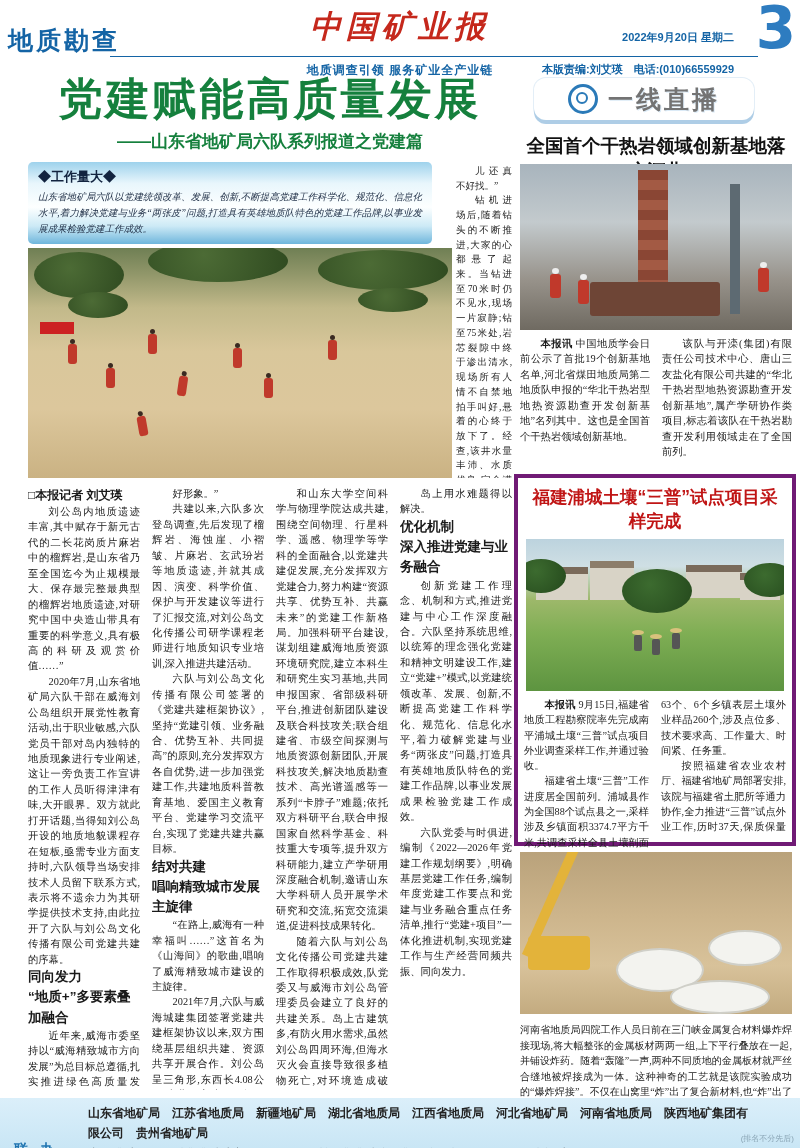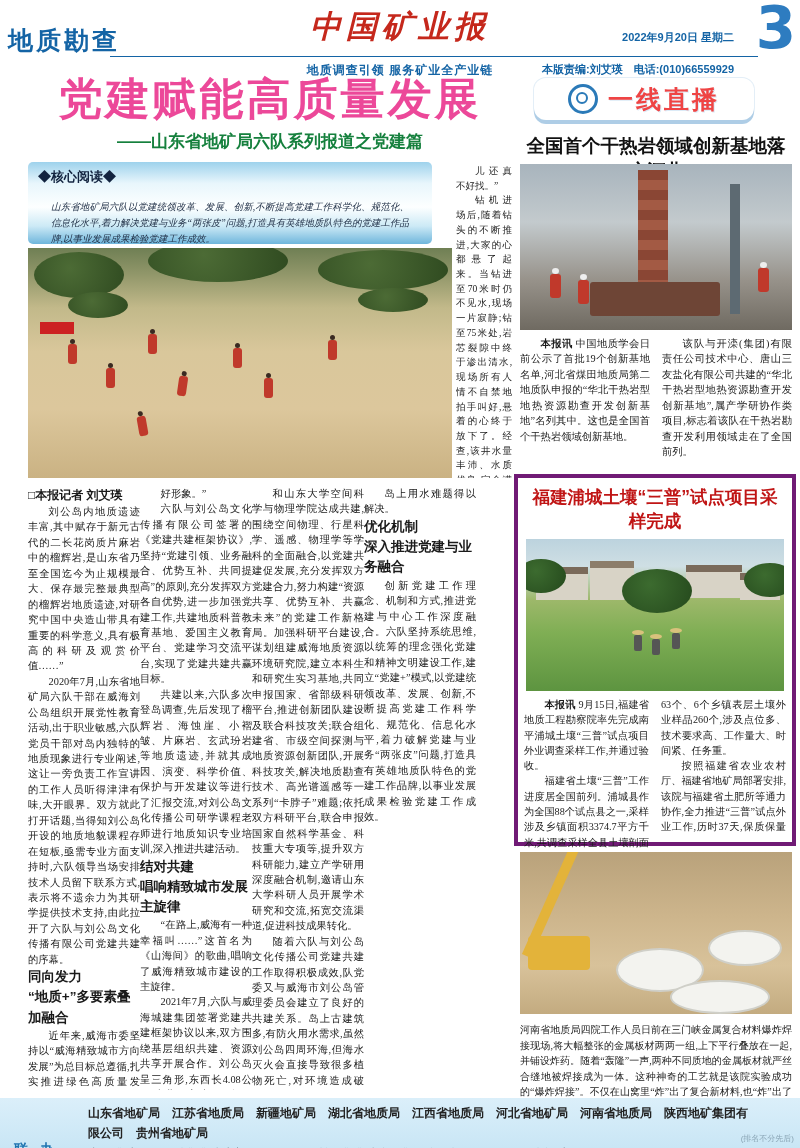--- a/index.html
+++ b/index.html
@@ -12,29 +12,29 @@
   .head-rule{left:110px;top:56px;width:648px;height:1px;background:#1464a5;}
   .masthead{left:0;top:6px;width:800px;text-align:center;font-family:"DejaVu Serif",serif;
             font-style:italic;font-weight:bold;font-size:31px;color:#c5281c;letter-spacing:5px;}
   .slogan{left:0;top:62px;width:800px;text-align:center;font-size:12px;font-weight:bold;color:#1464a5;letter-spacing:1px;}
   .dateline{right:66px;top:30px;font-size:11px;font-weight:bold;color:#1464a5;text-align:right;}
   .editline{right:66px;top:62px;font-size:11px;font-weight:bold;color:#1464a5;}
   .pagenum{right:4px;top:-6px;font-size:58px;font-weight:900;color:#2e7cc0;font-family:"DejaVu Sans",sans-serif;}
 
   
   .lead-headline{left:28px;top:70px;width:484px;text-align:center;font-size:44px;font-weight:900;
-                 letter-spacing:3px;color:#ec4899;}
+                 letter-spacing:3px;color:#15803d;}
   .lead-dek{left:28px;top:130px;width:484px;text-align:center;font-size:17px;font-weight:bold;color:#15803d;}
 
   .core-box{left:28px;top:162px;width:404px;height:82px;border-radius:5px;
             background:linear-gradient(180deg,#9ed2ec 0%,#e8f6fc 26%,#fdffff 55%,#cdeaf6 78%,#6fb6dc 100%);
             padding:6px 10px;box-sizing:border-box;}
   .core-title{font-size:13px;font-weight:bold;color:#12233f;margin:0 0 3px 0;}
   .core-body{font-family:"Liberation Serif",serif;font-style:italic;font-size:9.5px;line-height:1.7;
-             color:#223249;margin:13px;text-align:justify;}
+             color:#223249;margin:0;text-align:justify;}
 
   
   .photo-main{left:28px;top:248px;width:424px;height:230px;overflow:hidden;
      background:linear-gradient(180deg,#6f7f54 0%,#93986b 12%,#c2b98a 26%,#d9c79b 45%,#dcc79c 70%,#cab283 100%);}
   .shrub{position:absolute;border-radius:50%;background:radial-gradient(circle at 40% 35%,#4c6b35,#2f4a20);}
   .shrub.s1{left:6px;top:4px;width:90px;height:46px;}
   .shrub.s2{left:120px;top:-8px;width:140px;height:42px;}
   .shrub.s3{left:290px;top:2px;width:130px;height:40px;}
   .shrub.s4{left:40px;top:44px;width:60px;height:26px;}
   .shrub.s5{left:330px;top:40px;width:70px;height:24px;}
@@ -45,34 +45,34 @@
   .fig.f5{left:205px;top:100px;}.fig.f6{left:236px;top:130px;}
   .fig.f7{left:300px;top:92px;} .fig.f8{left:110px;top:168px;transform:rotate(-10deg);}
   .banner-flag{position:absolute;left:12px;top:74px;width:34px;height:12px;background:#c22;}
 
   
   .col4top{left:456px;top:164px;width:56px;height:314px;overflow:hidden;
            font-family:"Liberation Serif",serif;font-size:9.5px;line-height:1.55;text-align:justify;}
   .col4top p{margin:0;text-indent:2em;}
 
   
-  .body-cols{left:28px;top:486px;width:484px;height:604px;display:flex;overflow:hidden;}
+  .body-cols{left:28px;top:486px;width:484px;height:604px;display:flex;gap:12px;overflow:hidden;}
   .bcol{width:112px;height:100%;overflow:hidden;font-family:"Liberation Serif",serif;
         font-size:10.3px;line-height:1.5;text-align:justify;}
   .bcol p{margin:0;text-indent:2em;}
   .byline{font-family:"Liberation Sans",sans-serif;font-weight:bold;font-size:12px;margin:2px 0 8px 0;text-indent:0 !important;}
   .colsub{font-family:"Liberation Sans",sans-serif;font-weight:900;text-align:left;
           font-size:13.5px;line-height:1.5;margin:10px 0;text-indent:0 !important;}
 
   
   .badge-card{left:534px;top:78px;width:220px;height:42px;background:#fff;border-radius:12px;
               box-shadow:0 4px 0 #aecde6,0 0 0 1px #e3eef7;display:flex;align-items:center;justify-content:center;gap:10px;}
   .badge-icon{width:24px;height:24px;border:3px solid #2b7ab8;border-radius:50%;position:relative;}
   .badge-icon:before{content:"";position:absolute;left:5px;top:5px;width:8px;height:8px;border:2px solid #2b7ab8;border-radius:50%;}
-  .badge-text{font-size:25px;font-weight:900;color:#ef4444;letter-spacing:3px;text-shadow:1px 1px 0 #dcebf7;}
+  .badge-text{font-size:25px;font-weight:900;color:#737373;letter-spacing:3px;text-shadow:1px 1px 0 #dcebf7;}
 
   .wire-headline{left:520px;top:133px;width:272px;text-align:center;font-size:18.5px;font-weight:900;color:#111;}
 
   .photo-rig{left:520px;top:164px;width:272px;height:166px;overflow:hidden;
      background:linear-gradient(180deg,#a8b4bd 0%,#c3cacd 35%,#97928a 70%,#6f6a61 100%);}
   .rig-mast{position:absolute;left:118px;top:6px;width:30px;height:120px;
      background:repeating-linear-gradient(180deg,#8a4634 0 10px,#a35a44 10px 20px);}
   .rig-base{position:absolute;left:70px;top:118px;width:130px;height:34px;background:#6e4536;border-radius:3px;}
   .rig-pipe{position:absolute;left:210px;top:20px;width:10px;height:130px;background:#5d6a72;}
   .worker{position:absolute;width:11px;height:24px;background:#c0392b;border-radius:3px;}
@@ -134,21 +134,21 @@
 <div class="abs masthead">中国矿业报</div>
 <div class="abs slogan">地质调查引领 服务矿业全产业链</div>
 <div class="abs dateline">2022年9月20日  星期二</div>
 <div class="abs editline">本版责编:刘艾瑛　电话:(010)66559929</div>
 <div class="abs pagenum">3</div>
 
 <div class="abs lead-headline">党建赋能高质量发展</div>
 <div class="abs lead-dek">——山东省地矿局六队系列报道之党建篇</div>
 
 <div class="abs core-box">
-  <p class="core-title">◆核心阅读◆</p>
+  <p class="core-title">◆工作量大◆</p>
   <p class="core-body">山东省地矿局六队以党建统领改革、发展、创新,不断提高党建工作科学化、规范化、信息化水平,着力解决党建与业务“两张皮”问题,打造具有英雄地质队特色的党建工作品牌,以事业发展成果检验党建工作成效。</p>
 </div>
 
 <div class="abs photo-main">
   <div class="shrub s1"></div>
   <div class="shrub s2"></div>
   <div class="shrub s3"></div>
   <div class="shrub s4"></div>
   <div class="shrub s5"></div>
   <div class="banner-flag"></div>
@@ -171,35 +171,36 @@
 <div class="abs body-cols">
   <div class="bcol">
     <p class="byline">□本报记者 刘艾瑛</p>
     <p>刘公岛内地质遗迹丰富,其中赋存于新元古代的二长花岗质片麻岩中的榴辉岩,是山东省乃至全国迄今为止规模最大、保存最完整最典型的榴辉岩地质遗迹,对研究中国中央造山带具有重要的科学意义,具有极高的科研及观赏价值……”</p>
     <p>2020年7月,山东省地矿局六队干部在威海刘公岛组织开展党性教育活动,出于职业敏感,六队党员干部对岛内独特的地质现象进行专业阐述,这让一旁负责工作宣讲的工作人员听得津津有味,大开眼界。双方就此打开话题,当得知刘公岛开设的地质地貌课程存在短板,亟需专业方面支持时,六队领导当场安排技术人员留下联系方式,表示将不遗余力为其研学提供技术支持,由此拉开了六队与刘公岛文化传播有限公司党建共建的序幕。</p>
     <p class="colsub"><span>同向发力</span><br><span>“地质+”多要素叠加融合</span></p>
     <p>近年来,威海市委坚持以“威海精致城市方向发展”为总目标总遵循,扎实推进绿色高质量发展。刘公岛作为威海市标志性岛屿,岛内有北洋海军提督署、水师学堂、古炮台等甲午战争遗址,有着</p>
   </div>
   <div class="bcol">
     <p>好形象。”</p>
+    <p>共建以来,六队多次登岛调查,先后发现了榴辉岩、海蚀崖、小褶皱、片麻岩、玄武玢岩等地质遗迹,并就其成因、演变、科学价值、保护与开发建议等进行了汇报交流,对刘公岛文化传播公司研学课程老师进行地质知识专业培训,深入推进共建活动。</p>
     <p>六队与刘公岛文化传播有限公司签署的《党建共建框架协议》,坚持“党建引领、业务融合、优势互补、共同提高”的原则,充分发挥双方各自优势,进一步加强党建工作,共建地质科普教育基地、爱国主义教育平台、党建学习交流平台,实现了党建共建共赢目标。</p>
-    <p>共建以来,六队多次登岛调查,先后发现了榴辉岩、海蚀崖、小褶皱、片麻岩、玄武玢岩等地质遗迹,并就其成因、演变、科学价值、保护与开发建议等进行了汇报交流,对刘公岛文化传播公司研学课程老师进行地质知识专业培训,深入推进共建活动。</p>
     <p class="colsub"><span>结对共建</span><br><span>唱响精致城市发展主旋律</span></p>
     <p>“在路上,威海有一种幸福叫……”这首名为《山海间》的歌曲,唱响了威海精致城市建设的主旋律。</p>
     <p>2021年7月,六队与威海城建集团签署党建共建框架协议以来,双方围绕基层组织共建、资源共享开展合作。刘公岛呈三角形,东西长4.08公里,南北最宽处0.06公里,面积约3.15平方公里,最窄处仅100多米,属全国重点文物保护单位、国家级海洋自然保护区。</p>
   </div>
   <div class="bcol">
     <p>和山东大学空间科学与物理学院达成共建,围绕空间物理、行星科学、遥感、物理学等学科的全面融合,以党建共建促发展,充分发挥双方党建合力,努力构建“资源共享、优势互补、共赢未来”的党建工作新格局。加强科研平台建设,谋划组建威海地质资源环境研究院,建立本科生和研究生实习基地,共同申报国家、省部级科研平台,推进创新团队建设及联合科技攻关;联合组建省、市级空间探测与地质资源创新团队,开展科技攻关,解决地质勘查技术、高光谱遥感等一系列“卡脖子”难题;依托双方科研平台,联合申报国家自然科学基金、科技重大专项等,提升双方科研能力,建立产学研用深度融合机制,邀请山东大学科研人员开展学术研究和交流,拓宽交流渠道,促进科技成果转化。</p>
     <p>随着六队与刘公岛文化传播公司党建共建工作取得积极成效,队党委又与威海市刘公岛管理委员会建立了良好的共建关系。岛上古建筑多,有防火用水需求,虽然刘公岛四周环海,但海水灭火会直接导致很多植物死亡,对环境造成破坏。六队得知岛上缺少淡水井的情况后,立即组织技术力量进行勘查。</p>
 
   </div>
   <div class="bcol">
     <p>岛上用水难题得以解决。</p>
     <p class="colsub"><span>优化机制</span><br><span>深入推进党建与业务融合</span></p>
     <p>创新党建工作理念、机制和方式,推进党建与中心工作深度融合。六队坚持系统思维,以统筹的理念强化党建和精神文明建设工作,建立“党建+”模式,以党建统领改革、发展、创新,不断提高党建工作科学化、规范化、信息化水平,着力破解党建与业务“两张皮”问题,打造具有英雄地质队特色的党建工作品牌,以事业发展成果检验党建工作成效。</p>
+    <p>六队党委与时俱进,编制《2022—2026年党建工作规划纲要》,明确基层党建工作任务,编制年度党建工作要点和党建与业务融合重点任务清单,推行“党建+项目”一体化推进机制,实现党建工作与生产经营同频共振、同向发力。</p>
   </div>
 </div>
 
 <div class="abs badge-card">
   <span class="badge-icon"></span>
   <span class="badge-text">一线直播</span>
 </div>
 
 <div class="abs wire-headline">全国首个干热岩领域创新基地落户河北</div>
 

